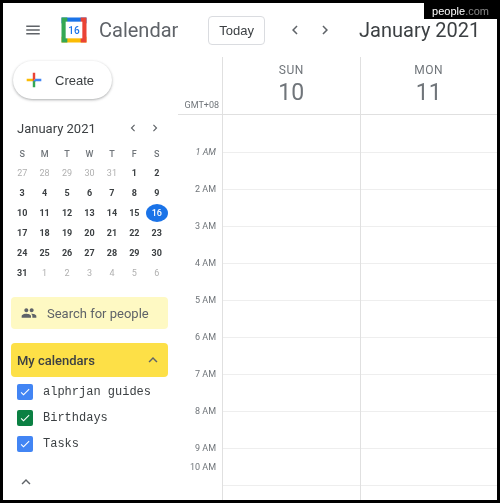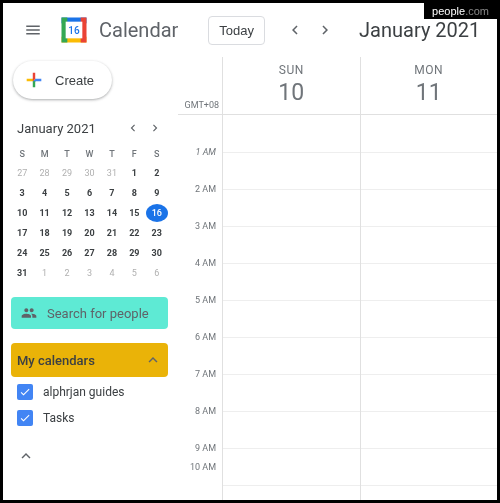--- a/index.html
+++ b/index.html
@@ -142,49 +142,50 @@
 .mini-day.bold { font-weight: 700; }
 .mini-day.today {
   background: #1a73e8;
   color: #fff;
   font-weight: 500;
 }
 .search-people {
   display: flex;
   align-items: center;
   gap: 10px;
-  background: #5eead4;
+  background: #fef9c3;
   border-radius: 4px;
   padding: 8px 10px;
   margin: 14px 0 14px 0;
   color: #5f6368;
   font-size: 13px;
 }
 .section-header {
   display: flex;
   align-items: center;
   justify-content: space-between;
   font-size: 13px;
   color: #3c4043;
   padding: 8px 6px;
   cursor: pointer;
   font-weight: 500;
 }
 .section-header.first {
-  background: #eab308;
+  background: #fde047;
   border-radius: 4px;
 }
 .section-actions {
   display: flex;
   gap: 8px;
   align-items: center;
   color: #5f6368;
 }
 .cal-list {
   padding: 2px 0 8px 4px;
+  font-family: Liberation Mono, monospace;
 }
 .cal-item {
   display: flex;
   align-items: center;
   gap: 10px;
   font-size: 12px;
   color: #3c4043;
   padding: 5px 2px;
 }
 .checkbox {
@@ -398,20 +399,28 @@
     <div class="cal-list" id="my-cal-list">
         <div class="cal-item">
           <span class="checkbox cb-blue">
             <svg viewBox="0 0 24 24">
               <path fill="#fff" d="M9 16.17 4.83 12l-1.42 1.41L9 19 21 7l-1.41-1.41z"></path>
             </svg>
           </span>
           <span>alphrjan guides</span>
         </div>
         <div class="cal-item">
+          <span class="checkbox cb-green">
+            <svg viewBox="0 0 24 24">
+              <path fill="#fff" d="M9 16.17 4.83 12l-1.42 1.41L9 19 21 7l-1.41-1.41z"></path>
+            </svg>
+          </span>
+          <span>Birthdays</span>
+        </div>
+        <div class="cal-item">
           <span class="checkbox cb-blue">
             <svg viewBox="0 0 24 24">
               <path fill="#fff" d="M9 16.17 4.83 12l-1.42 1.41L9 19 21 7l-1.41-1.41z"></path>
             </svg>
           </span>
           <span>Tasks</span>
         </div>
       </div>
 
     <div class="section-header">

